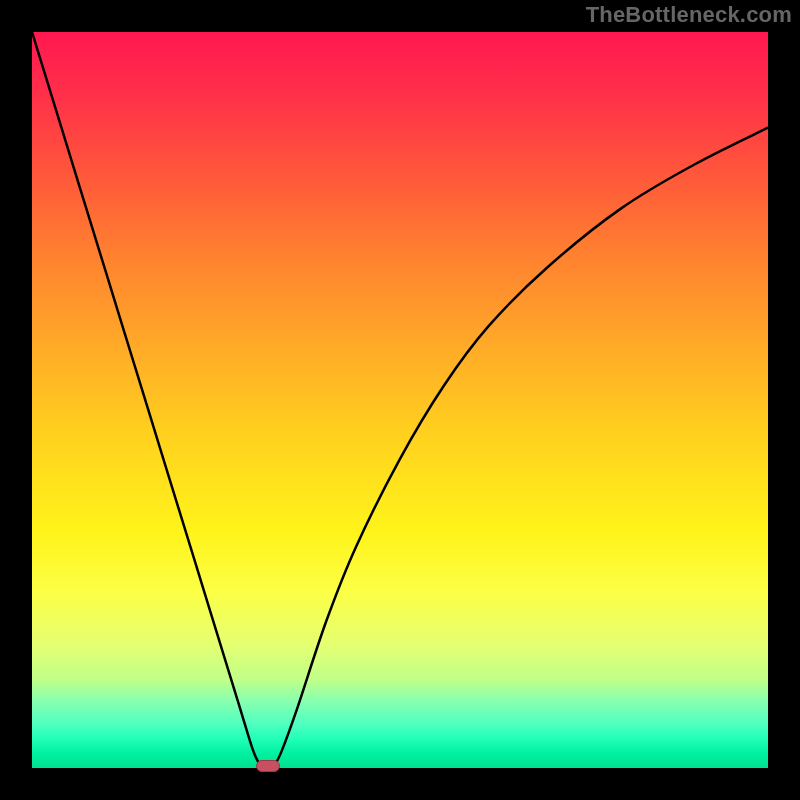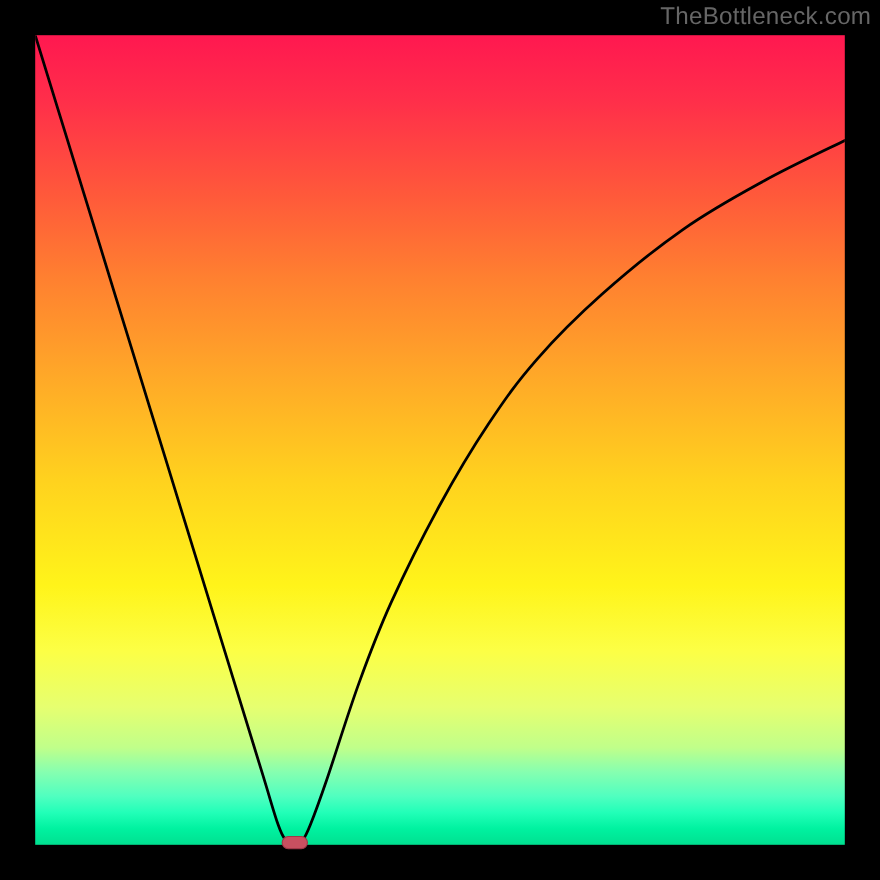--- a/index.html
+++ b/index.html
@@ -10,21 +10,21 @@
     position: relative;
     overflow: hidden;
     font-family: Arial, Helvetica, sans-serif;
   }
   .watermark {
     position: absolute;
     top: 2px;
     right: 8px;
     color: #666666;
     font-size: 22px;
-    font-weight: 400;
+    font-weight: 700;
     z-index: 10;
     letter-spacing: 0.2px;
   }
   .plot-area {
     position: absolute;
     left: 32px;
     top: 32px;
     width: 736px;
     height: 736px;
     background: linear-gradient(to bottom,

